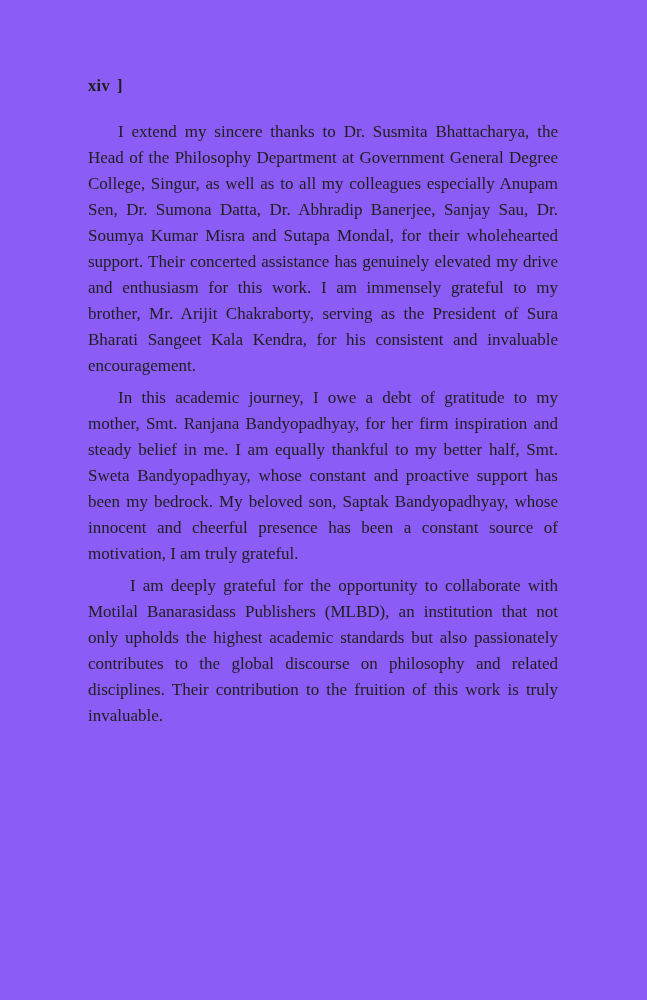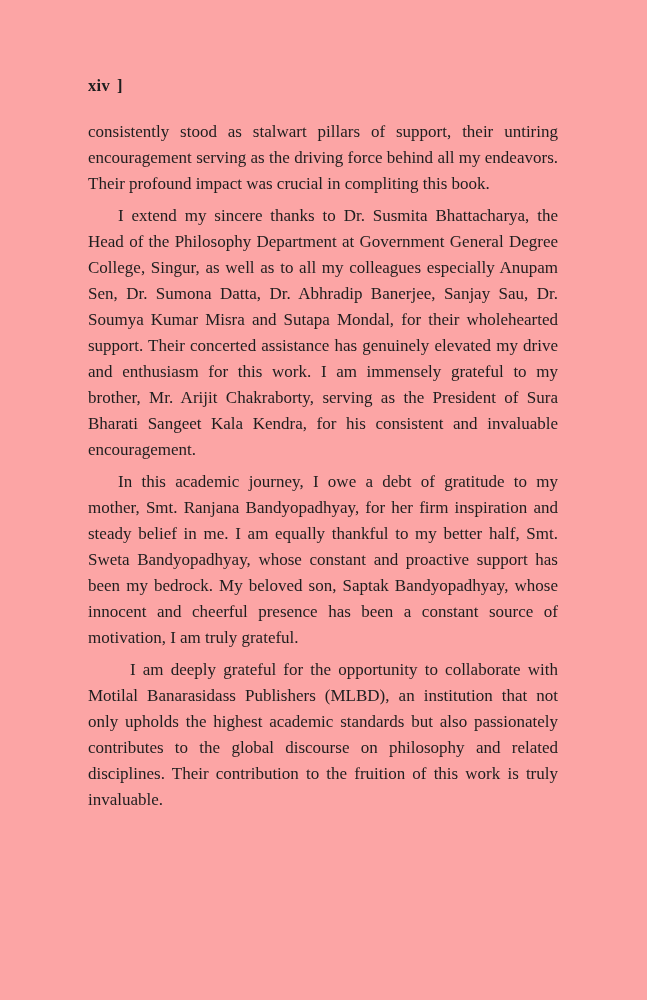--- a/index.html
+++ b/index.html
@@ -5,21 +5,21 @@
   html, body {
     margin: 0;
     padding: 0;
     background: #e8e8e8;
   }
   .sheet {
     position: relative;
     width: 647px;
     height: 1000px;
     margin: 0 auto;
-    background: #fca5a5;
+    background: #8b5cf6;
     overflow: hidden;
     font-family: "Liberation Serif", "DejaVu Serif", serif;
     color: #1e1e1e;
     text-decoration: underline;
   }
   .running-head {
     position: absolute;
     top: 76px;
     left: 88px;
     font-size: 16.5px;
@@ -54,19 +54,18 @@
 </head>
 <body>
 
 <div class="sheet">
 
   <div class="running-head">
     <span>xiv</span><span class="bracket">]</span>
   </div>
 
   <div class="body-text">
-    <p class="para no-indent">consistently stood as stalwart pillars of support, their untiring encouragement serving as the driving force behind all my endeavors. Their profound impact was crucial in compliting this book.</p>
     <p class="para indent">I extend my sincere thanks to Dr. Susmita Bhattacharya, the Head of the Philosophy Department at Government General Degree College, Singur, as well as to all my colleagues especially Anupam Sen, Dr. Sumona Datta, Dr. Abhradip Banerjee, Sanjay Sau, Dr. Soumya Kumar Misra and Sutapa Mondal, for their wholehearted support. Their concerted assistance has genuinely elevated my drive and enthusiasm for this work. I am immensely grateful to my brother, Mr. Arijit Chakraborty, serving as the President of Sura Bharati Sangeet Kala Kendra, for his consistent and invaluable encouragement.</p>
     <p class="para indent">In this academic journey, I owe a debt of gratitude to my mother, Smt. Ranjana Bandyopadhyay, for her firm inspiration and steady belief in me. I am equally thankful to my better half, Smt. Sweta Bandyopadhyay, whose constant and proactive support has been my bedrock. My beloved son, Saptak Bandyopadhyay, whose innocent and cheerful presence has been a constant source of motivation, I am truly grateful.</p>
     <p class="para indent-wide">I am deeply grateful for the opportunity to collaborate with Motilal Banarasidass Publishers (MLBD), an institution that not only upholds the highest academic standards but also passionately contributes to the global discourse on philosophy and related disciplines. Their contribution to the fruition of this work is truly invaluable.</p>
   </div>
 
 </div>
 
 </body></html>

